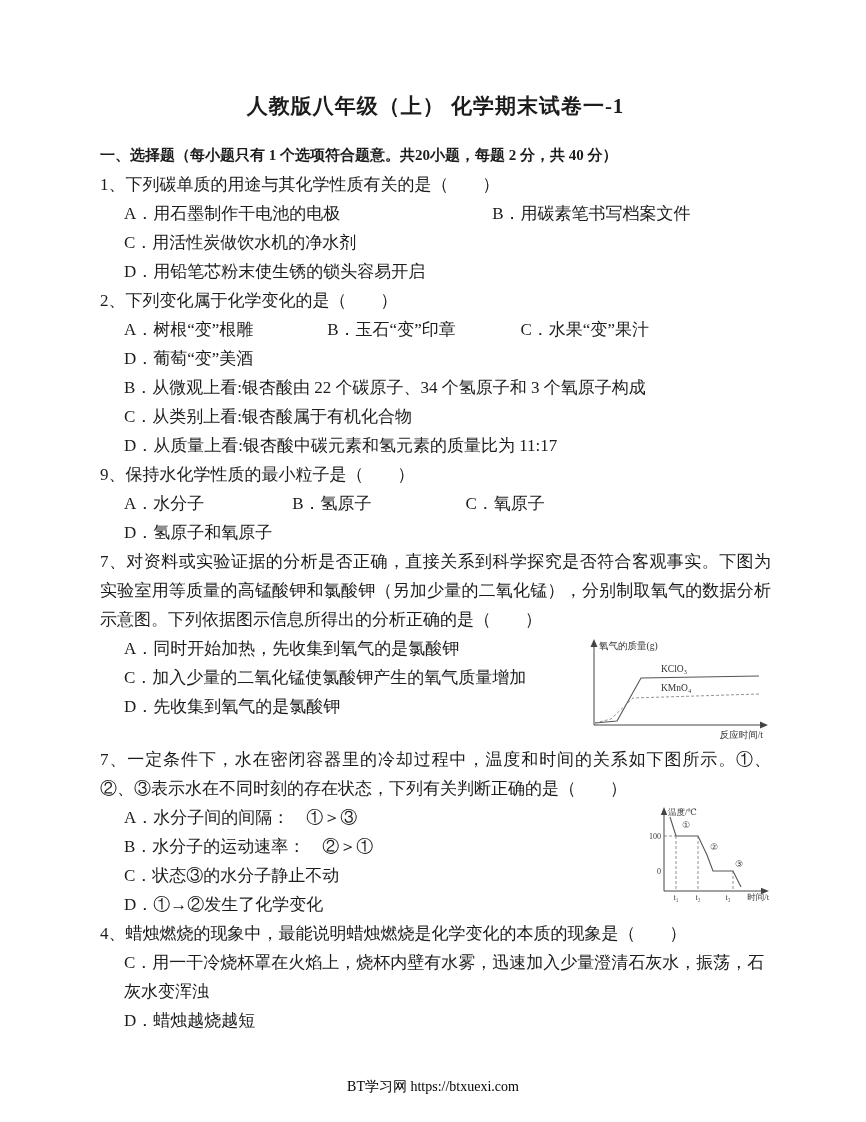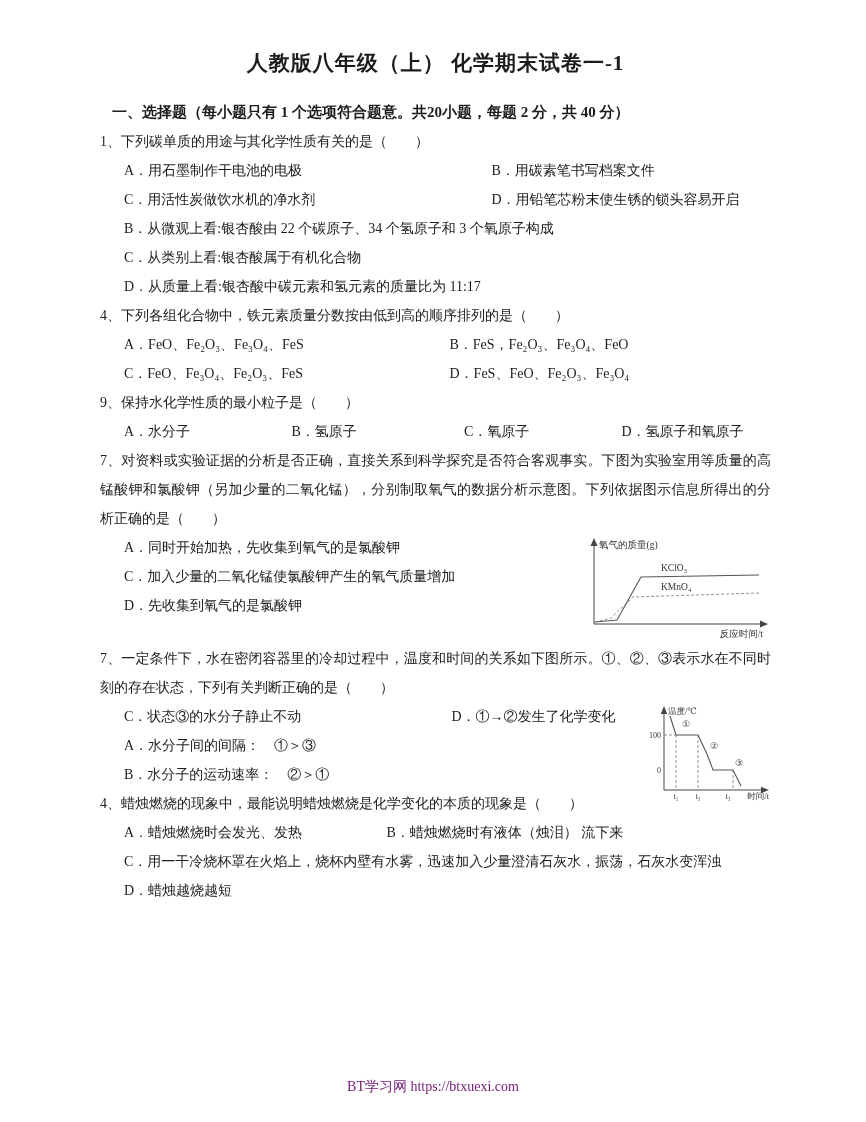--- a/index.html
+++ b/index.html
@@ -2,32 +2,32 @@
 <html><head>
 <meta charset="utf-8">
 <style>
   * { margin:0; padding:0; box-sizing:border-box; }
   html,body { background:#ffffff; }
   body {
     width:866px; height:1122px;
     font-family:"Liberation Serif","DejaVu Serif",serif;
     color:#1c1c1c;
   }
-  .page { position:relative; width:866px; height:1122px; padding:49px 95px 0 100px; overflow:hidden; }
+  .page { position:relative; width:866px; height:1122px; padding:92px 95px 0 100px; overflow:hidden; }
   .title { font-size:21px; font-weight:700; text-align:center; letter-spacing:1px; margin-bottom:20px; }
-  .section { font-size:15px; font-weight:700; line-height:30px;margin-left:12px; }
-  .line,.stem { font-size:14px; line-height:29px; }
+  .section { font-size:15px; font-weight:700; line-height:30px; }
+  .line,.stem { font-size:17px; line-height:29px; }
   .stem.just { text-align:justify; }
   .opt { display:inline-block; vertical-align:top;margin-left:24px; }
   .w340{width:340px}.w305{width:305px}.w298{width:298px}.w300{width:300px}.w235{width:235px}
   .w175{width:175px}.w165{width:165px}.w170{width:170px}
   .w140{width:140px}.w145{width:145px}.w130{width:130px}
   .chart { float:right; margin:2px 0 4px 14px; }
   .clearfix::after { content:""; display:block; clear:both; }
-  .footer { position:absolute; left:0; right:0; bottom:26px; text-align:center; font-size:14px; color:#701a75; }
+  .footer { position:absolute; left:0; right:0; bottom:26px; text-align:center; font-size:14px; color:#000000; }
   svg text { font-family:"Liberation Serif","DejaVu Serif",serif; fill:#333; }
   svg .ax { stroke:#444; stroke-width:1; fill:none; }
   svg .curve { stroke:#555; stroke-width:1.1; fill:none; }
   svg .dash { stroke:#777; stroke-width:0.8; stroke-dasharray:3,2; fill:none; }
   svg .arrow { fill:#444; stroke:none; }
 </style>
 </head>
 <body>
 
 <div class="page">
@@ -41,42 +41,40 @@
     <p class="line">
       <span class="opt w340">A．用石墨制作干电池的电极</span>
       <span class="opt">B．用碳素笔书写档案文件</span>
     </p>
     <p class="line">
       <span class="opt w340">C．用活性炭做饮水机的净水剂</span>
       <span class="opt">D．用铅笔芯粉末使生锈的锁头容易开启</span>
     </p>
   </div>
 
+  <div class="question">
+    <p class="line stem">2、下列变化属于化学变化的是（　　）</p>
+    <p class="line">
+      <span class="opt w175">A．树根“变”根雕</span>
+      <span class="opt w165">B．玉石“变”印章</span>
+      <span class="opt w170">C．水果“变”果汁</span>
+      <span class="opt">D．葡萄“变”美酒</span>
+    </p>
+  </div>
 
   <div class="question">
     <p class="line">
       <span class="opt">B．从微观上看:银杏酸由 22 个碳原子、34 个氢原子和 3 个氧原子构成</span>
     </p>
     <p class="line">
       <span class="opt w305">C．从类别上看:银杏酸属于有机化合物</span>
       <span class="opt">D．从质量上看:银杏酸中碳元素和氢元素的质量比为 11:17</span>
     </p>
   </div>
 
-  <div class="question">
-    <p class="line stem">4、下列各组化合物中，铁元素质量分数按由低到高的顺序排列的是（　　）</p>
-    <p class="line">
-      <span class="opt w298">A．FeO、Fe₂O₃、Fe₃O₄、FeS</span>
-      <span class="opt">B．FeS，Fe₂O₃、Fe₃O₄、FeO</span>
-    </p>
-    <p class="line">
-      <span class="opt w298">C．FeO、Fe₃O₄、Fe₂O₃、FeS</span>
-      <span class="opt">D．FeS、FeO、Fe₂O₃、Fe₃O₄</span>
-    </p>
-  </div>
 
   <div class="question">
     <p class="line stem">9、保持水化学性质的最小粒子是（　　）</p>
     <p class="line">
       <span class="opt w140">A．水分子</span>
       <span class="opt w145">B．氢原子</span>
       <span class="opt w130">C．氧原子</span>
       <span class="opt">D．氢原子和氧原子</span>
     </p>
   </div>
@@ -130,36 +128,32 @@
         <line class="dash" x1="97" y1="66" x2="97" y2="86"></line>
         <text x="46" y="23" font-size="9">①</text>
         <text x="74" y="45" font-size="9">②</text>
         <text x="99" y="62" font-size="9">③</text>
         <text x="40" y="95" font-size="8" text-anchor="middle">t₁</text>
         <text x="62" y="95" font-size="8" text-anchor="middle">t₂</text>
         <text x="92" y="95" font-size="8" text-anchor="middle">t₃</text>
         <text x="133" y="95" font-size="8.5" text-anchor="end">时间/t</text>
       </svg>
       <p class="line">
+        <span class="opt w300">A．水分子间的间隔：　①＞③</span>
+        <span class="opt">B．水分子的运动速率：　②＞①</span>
+      </p>
+      <p class="line">
         <span class="opt w300">C．状态③的水分子静止不动</span>
         <span class="opt">D．①→②发生了化学变化</span>
-      </p>
-      <p class="line">
-        <span class="opt w300">A．水分子间的间隔：　①＞③</span>
-        <span class="opt">B．水分子的运动速率：　②＞①</span>
       </p>
     </div>
   </div>
 
   <div class="question">
     <p class="line stem">4、蜡烛燃烧的现象中，最能说明蜡烛燃烧是化学变化的本质的现象是（　　）</p>
-    <p class="line">
-      <span class="opt w235">A．蜡烛燃烧时会发光、发热</span>
-      <span class="opt">B．蜡烛燃烧时有液体（烛泪） 流下来</span>
-    </p>
     <p class="line">
       <span class="opt">C．用一干冷烧杯罩在火焰上，烧杯内壁有水雾，迅速加入少量澄清石灰水，振荡，石灰水变浑浊</span>
     </p>
     <p class="line">
       <span class="opt">D．蜡烛越烧越短</span>
     </p>
   </div>
 
   <p class="footer">BT学习网 https://btxuexi.com</p>
 

